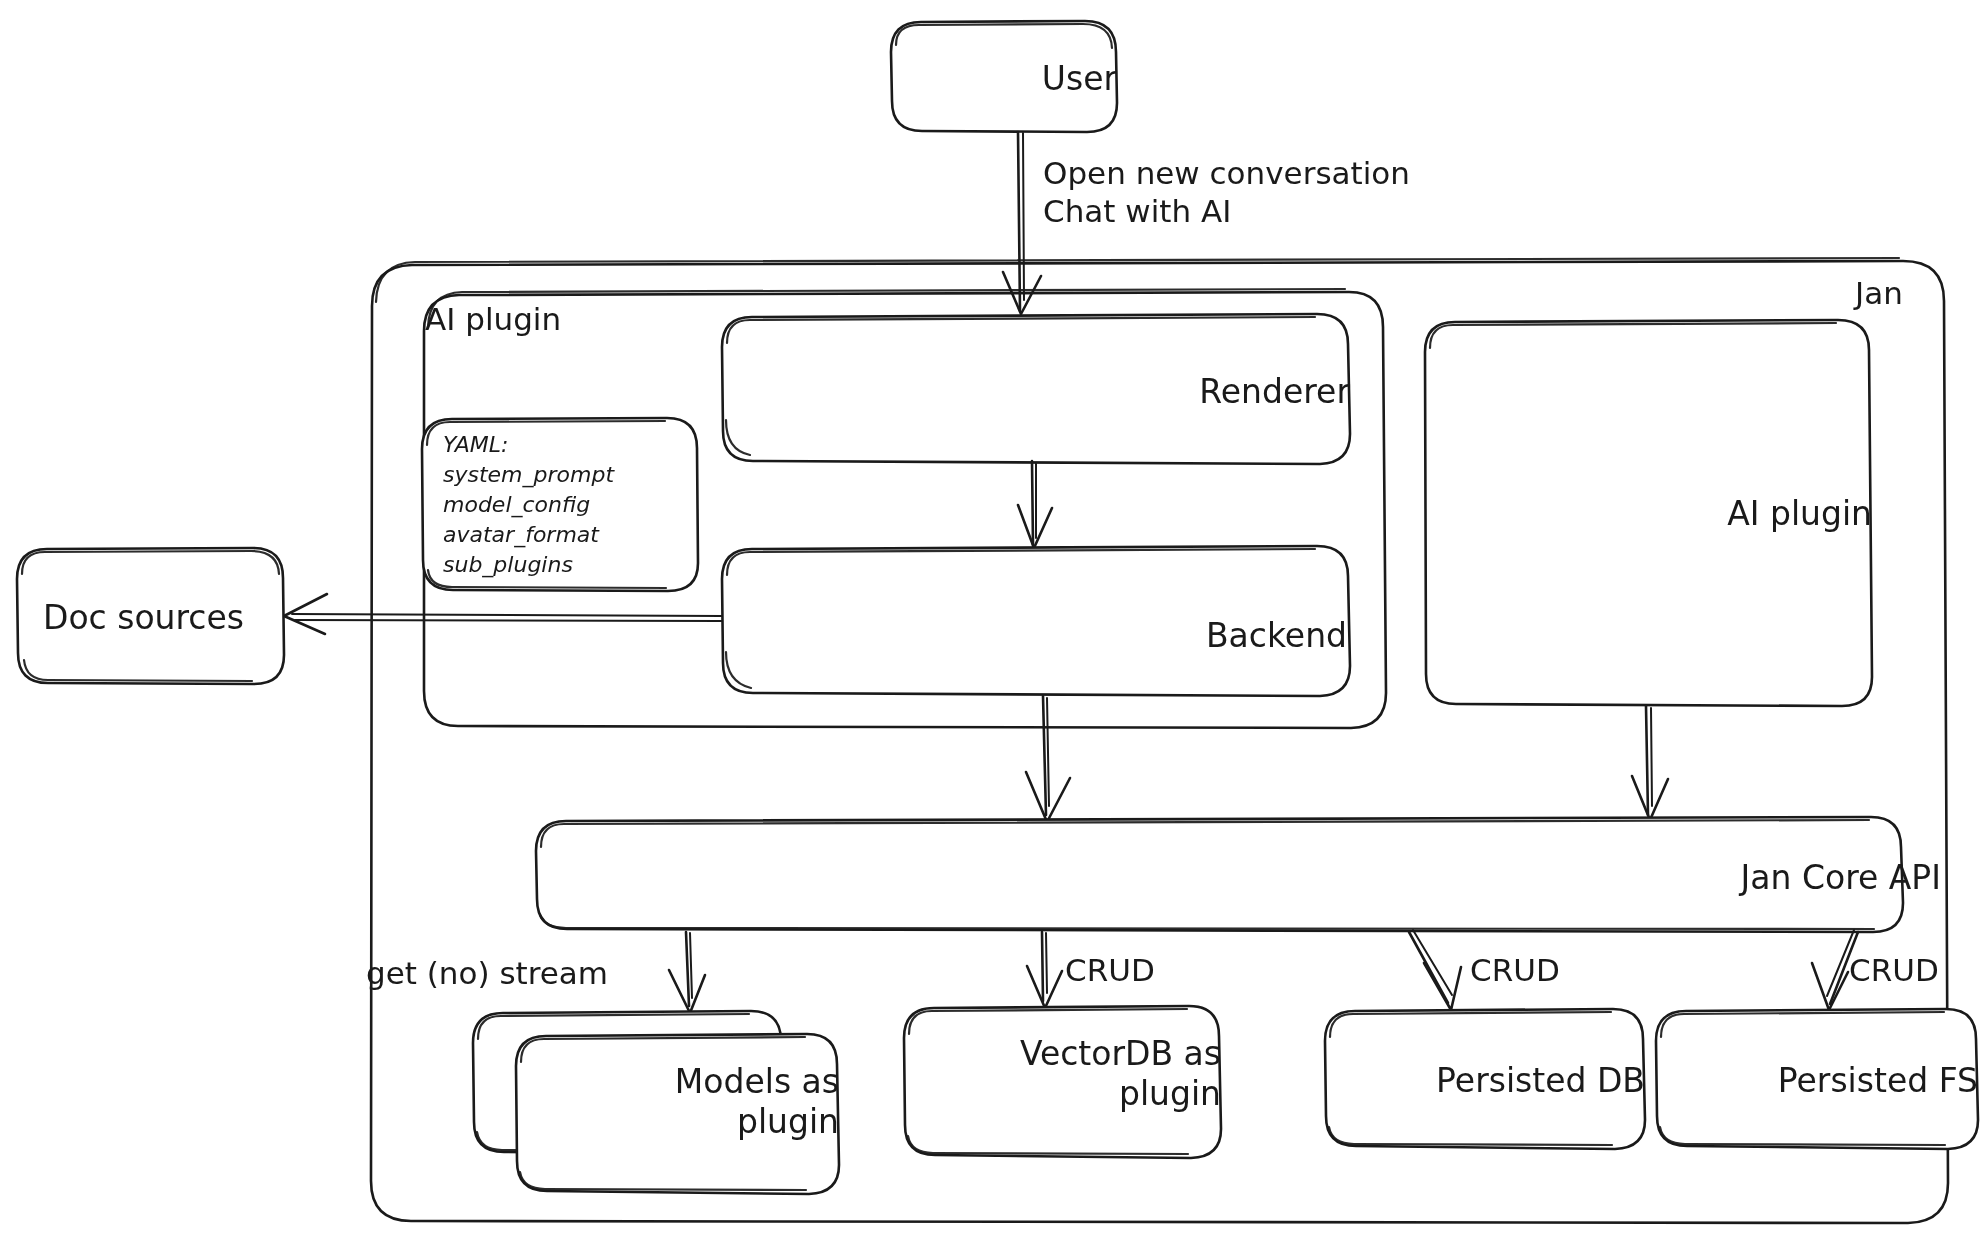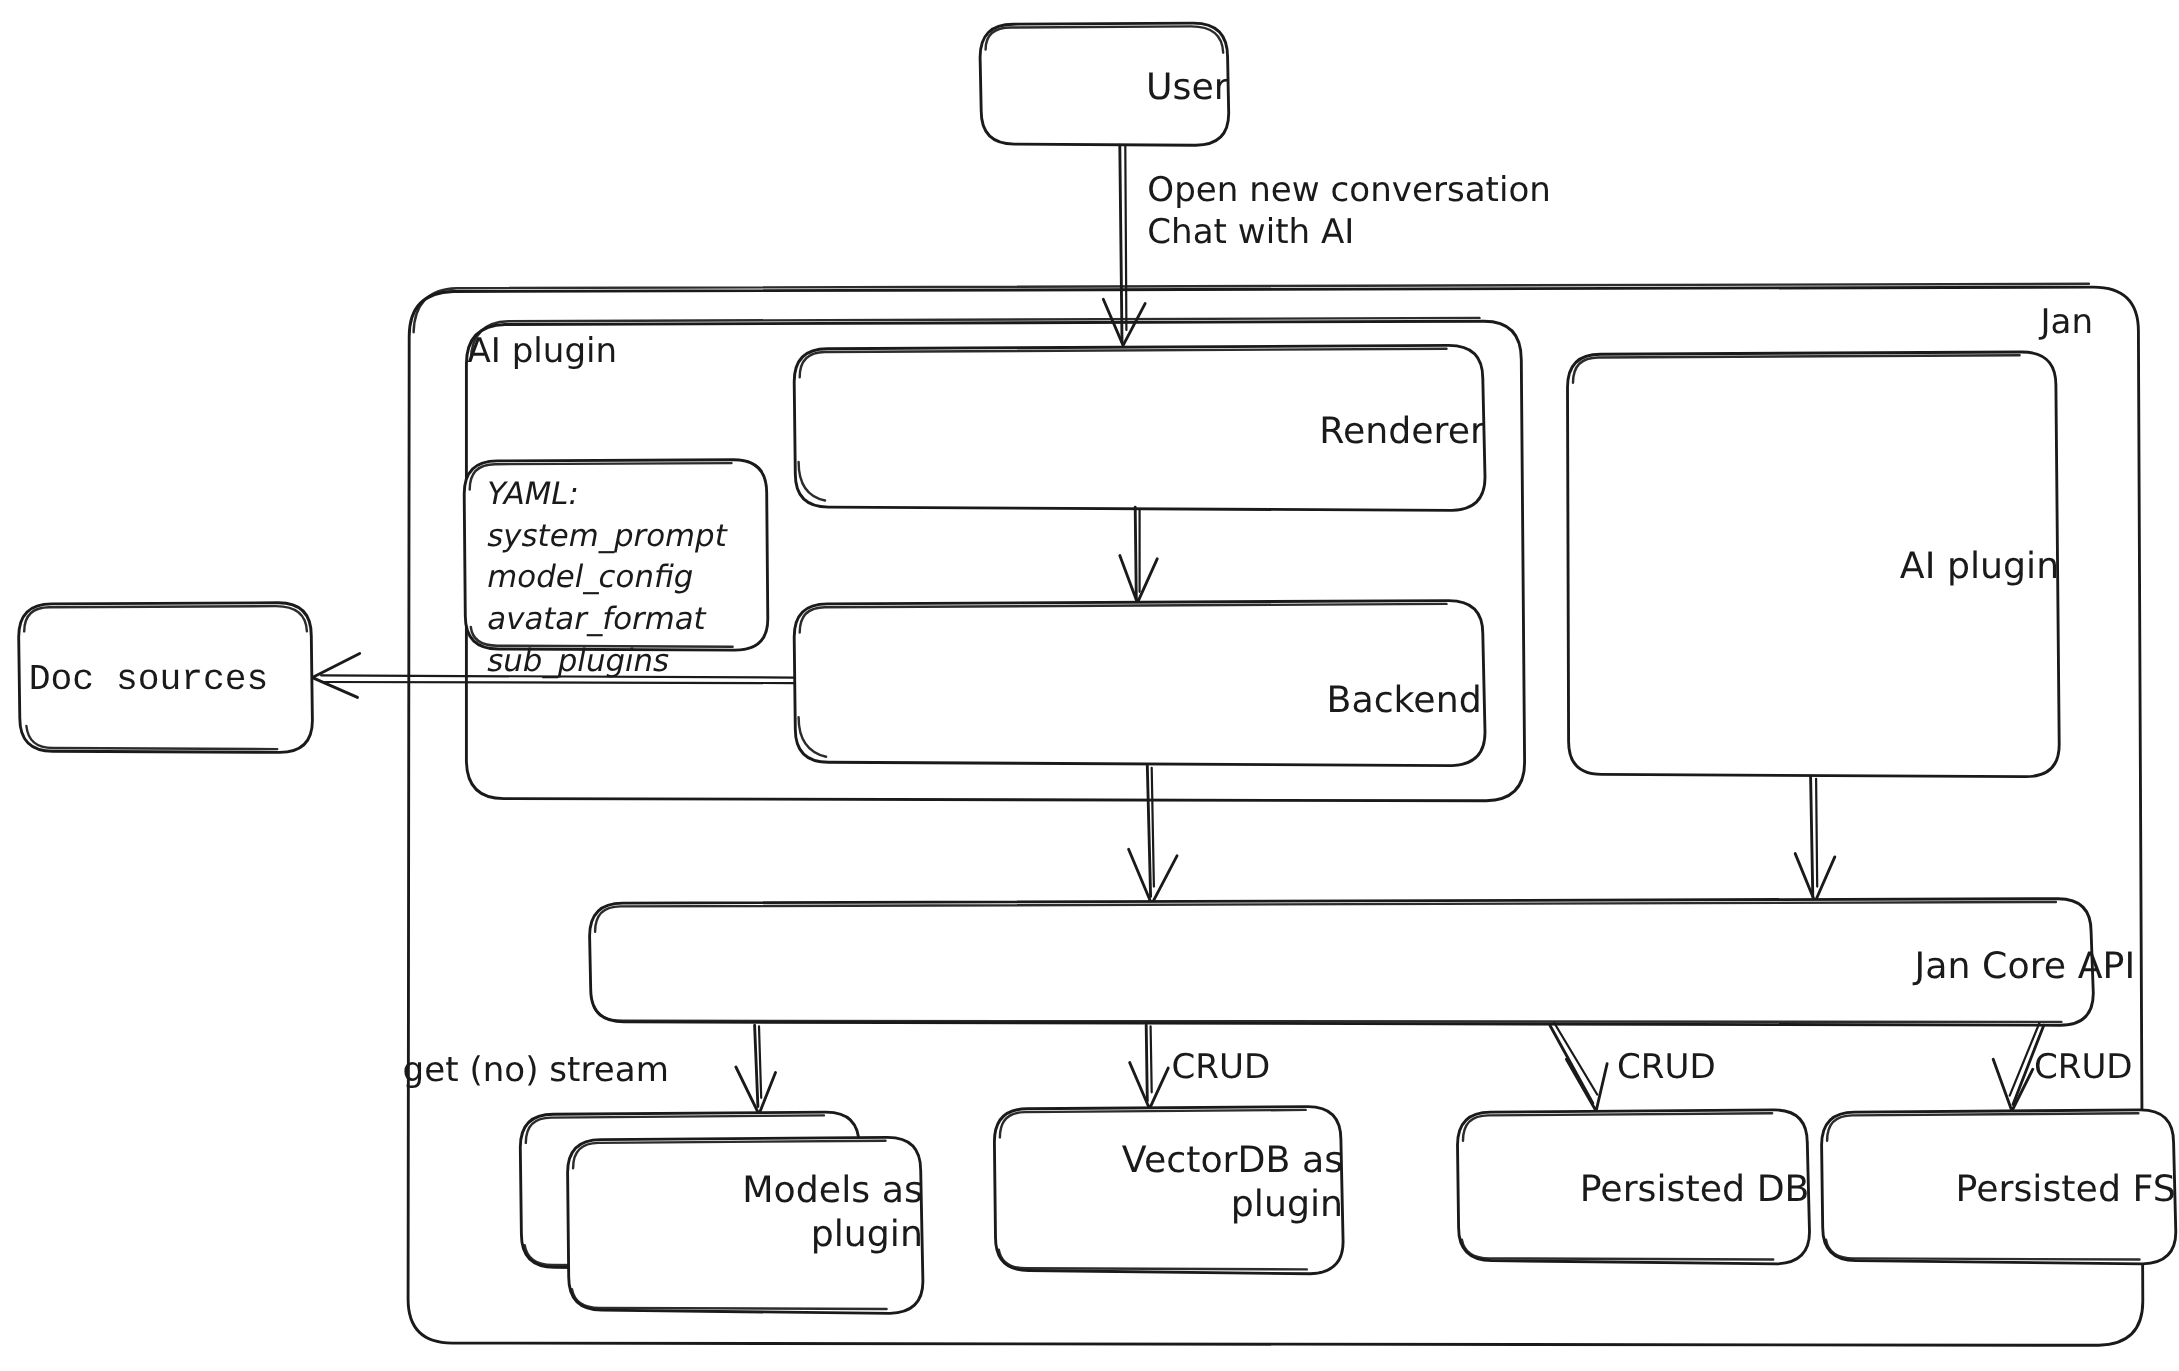--- a/index.html
+++ b/index.html
@@ -36,21 +36,21 @@
     text-align: right;
     font-size: 33px;
   }
   .group-label {
     font-size: 31px;
   }
   .edge-label {
     font-size: 31px;
   }
   .yaml-label {
-    font-size: 28px;
+    font-size: 22px;
     line-height: 1.36;
     font-style: italic;
   }
 </style>
 </head>
 <body>
 
 <div id="canvas">
 
   <svg viewBox="0 0 1981 1246" xmlns="http://www.w3.org/2000/svg">
@@ -195,21 +195,21 @@
 
   <div class="lbl node-label" style="left:722px; top:372px; width:628px;">Renderer</div>
 
   <div class="lbl edge-label" style="left:1043px; top:155px;">Open new conversation
 Chat with AI</div>
 
   <div class="lbl node-label" style="left:722px; top:616px; width:625px;">Backend</div>
 
   <div class="lbl node-label" style="left:1425px; top:494px; width:447px;">AI plugin</div>
 
-  <div class="lbl node-label" style="left:17px; top:598px; width:227px;font-family:Liberation Mono, monospace;">Doc sources</div>
+  <div class="lbl node-label" style="left:17px; top:598px; width:227px;">Doc sources</div>
 
   <div class="lbl yaml-label" style="left:443px; top:430px;"><span>YAML:</span><br><span>system_prompt</span><br><span>model_config</span><br><span>avatar_format</span><br><span>sub_plugins</span></div>
 
   <div class="lbl node-label" style="left:536px; top:858px; width:1367px;padding-left:38px;">Jan Core API</div>
 
   <div class="lbl edge-label" style="left:366px; top:955px;">get (no) stream</div>
 
   <div class="lbl edge-label" style="left:1065px; top:952px;">CRUD</div>
 
   <div class="lbl edge-label" style="left:1470px; top:952px;">CRUD</div>

